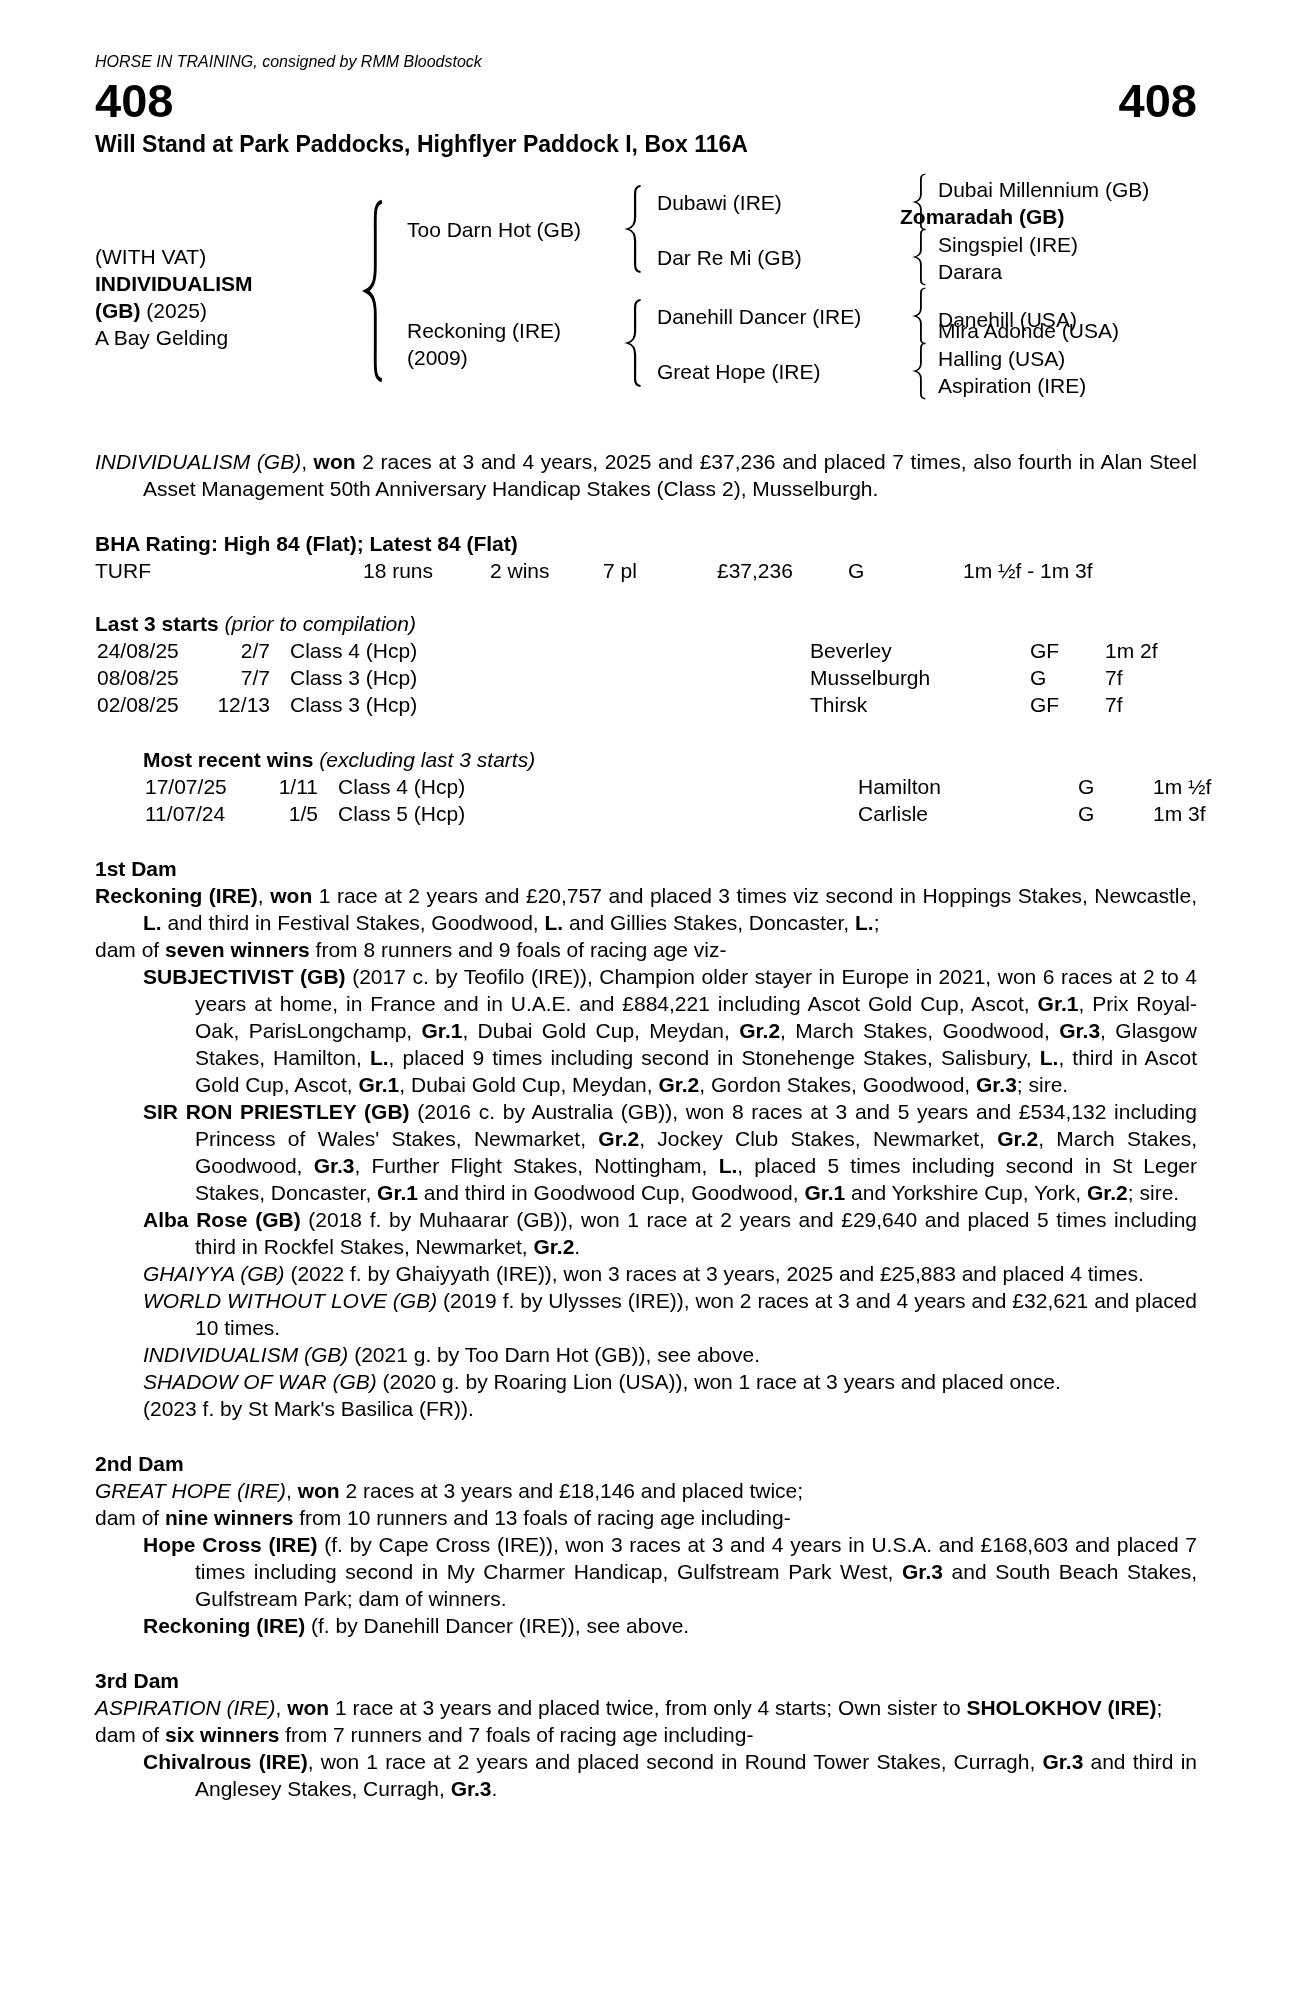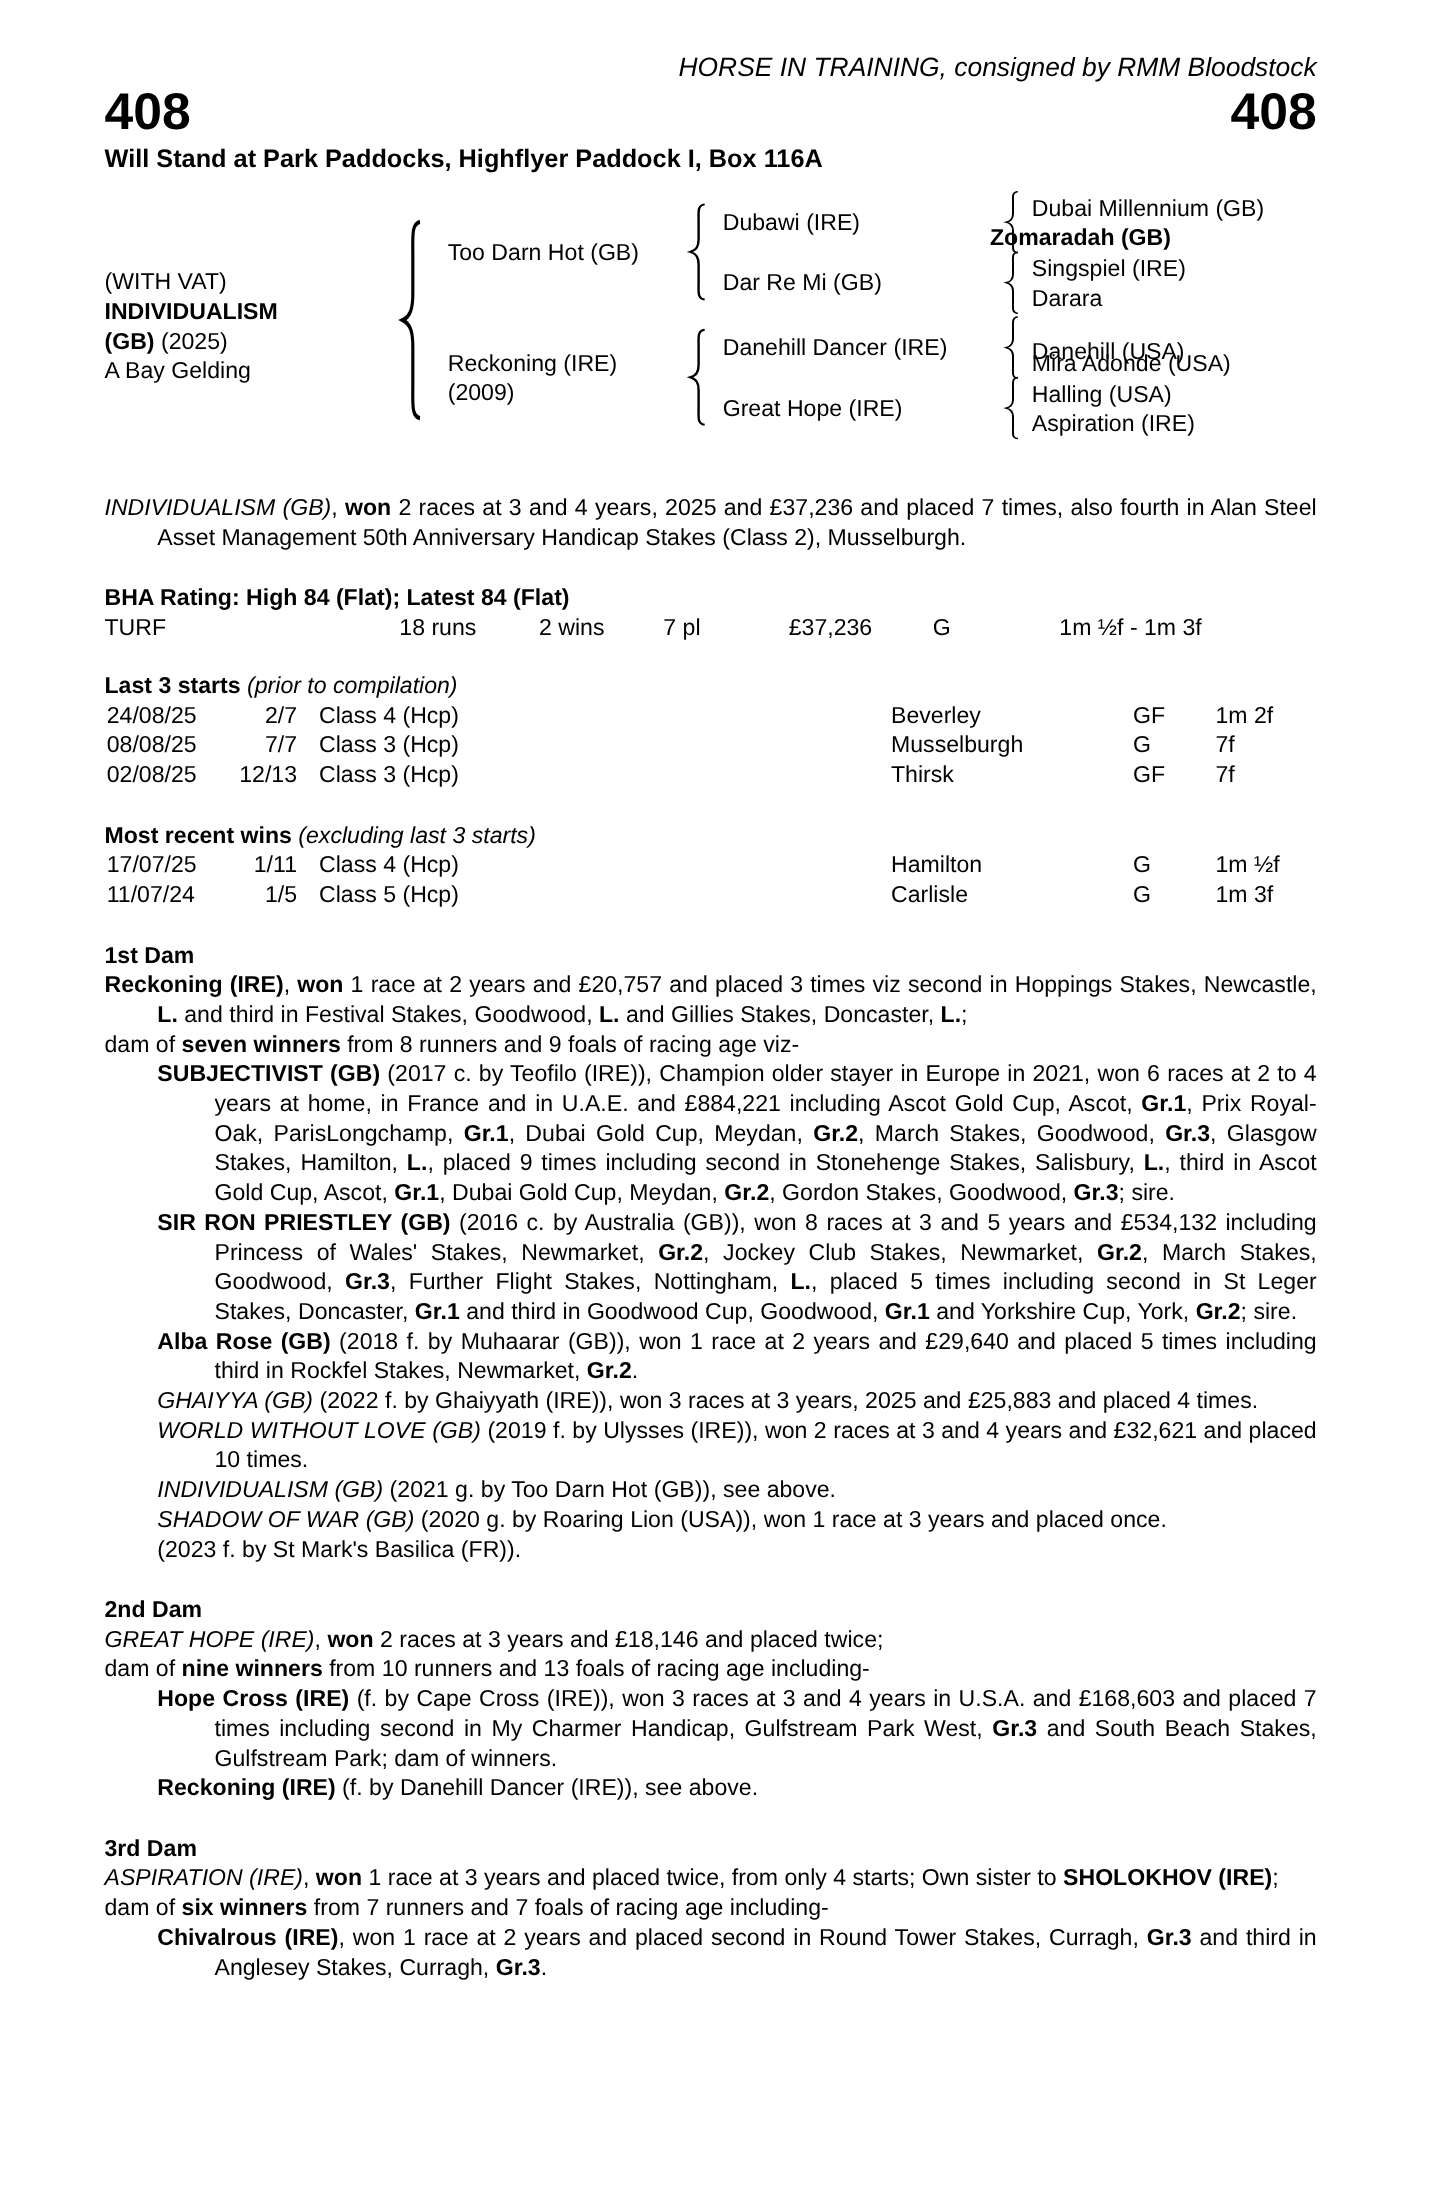--- a/index.html
+++ b/index.html
@@ -2,21 +2,21 @@
 <html><head>
 <meta charset="utf-8">
 <style>
   html,body{margin:0;padding:0;background:#ffffff;}
   body{
     width:1315px;height:2000px;overflow:hidden;color:#000;
     font-family:"Liberation Sans","DejaVu Sans",sans-serif;
     font-size:21px;line-height:27px;
   }
   .content{padding:0 118px 0 95px;}
-  .title{padding-top:48px;text-align:right;font-style:italic;font-size:24px;}
+  .title{padding-top:48px;text-align:left;font-style:italic;font-size:16px;}
   .lot-row{display:flex;justify-content:space-between;margin-top:2px;}
   .lot-num{font-size:47px;font-weight:bold;line-height:48px;}
   .stand{margin-top:6px;font-weight:bold;font-size:23px;}
 
   
   .pedigree{position:relative;height:242px;margin-top:10px;}
   .pedigree .abs{position:absolute;white-space:nowrap;}
   .ped-name{font-weight:bold;}
   .brace{position:absolute;}
   .brace svg{display:block;width:100%;height:100%;}
@@ -32,21 +32,21 @@
   .bha{font-weight:bold;}
   .row27{position:relative;height:27px;}
   .row27 span{position:absolute;top:0;white-space:nowrap;text-align:right;}
   
   .t-label{left:0;} .t-runs{left:268px;} .t-wins{left:395px;} .t-pl{left:508px;}
   .t-earn{left:622px;} .t-going{left:753px;} .t-dist{left:868px;}
   
   .c-date{left:2px;} .c-pos{left:100px;width:75px;text-align:right;}
   .c-class{left:195px;} .c-course{left:715px;} .c-going{left:935px;} .c-dist{left:1010px;}
   .starts{margin-top:26px;}
-  .wins{margin-top:28px;}
+  .wins{margin-top:28px;margin-left:48px;}
   .dam-sec{margin-top:28px;}
 </style>
 </head>
 <body>
 
 <div class="content">
 
   <div class="title">HORSE IN TRAINING, consigned by RMM Bloodstock</div>
 
   <div class="lot-row">

